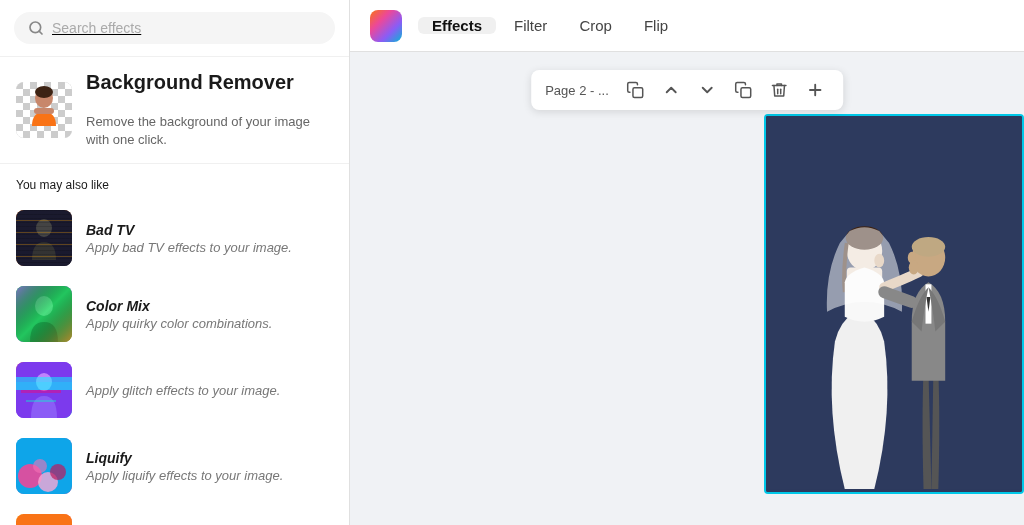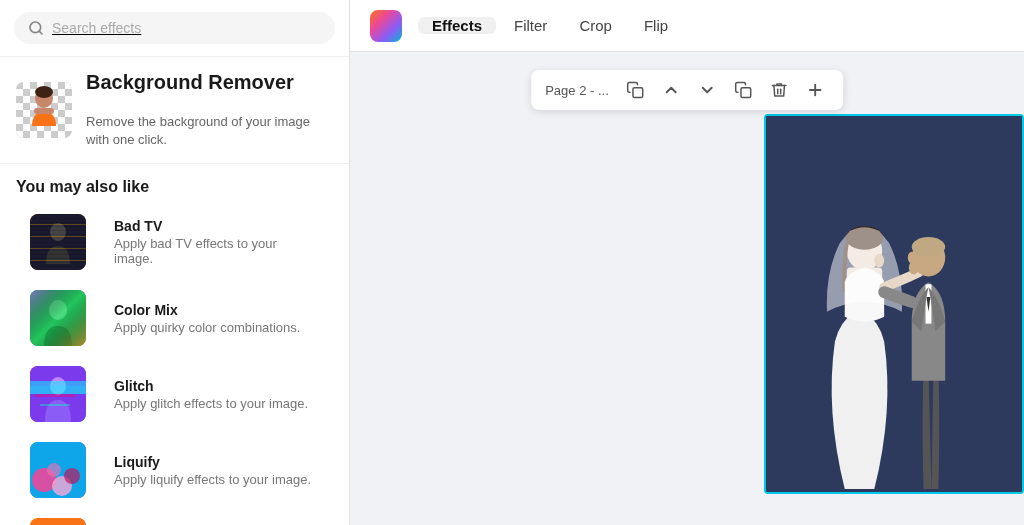--- a/index.html
+++ b/index.html
@@ -85,38 +85,39 @@
     }
 
     .bg-remover-text p {
       font-size: 13px;
       color: #666;
       line-height: 1.4;
     }
 
     
     .section-title {
-      font-size: 16px;
-      font-weight: 700;
+      font-size: 12px;
+      font-weight: 400;
       color: #1a1a1a;
       padding: 14px 16px 8px;
     }
 
     .effects-list {
       overflow-y: auto;
       flex: 1;
     }
 
     .effect-item {
       display: flex;
       align-items: center;
-      gap: 28px;
-      padding: 10px 30px;
+      gap: 14px;
+      padding: 10px 16px;
       cursor: pointer;
       transition: background 0.1s;
+      font-style: italic;
     }
 
     .effect-thumb {
       width: 56px;
       height: 56px;
       border-radius: 8px;
       overflow: hidden;
       flex-shrink: 0;
     }
 
@@ -415,21 +416,20 @@
             <ellipse cx="28" cy="20" rx="8" ry="9" fill="#c084fc"></ellipse>
             <path d="M15 56 Q15 34 28 34 Q41 34 41 56 Z" fill="#8b5cf6"></path>
 
             <rect x="0" y="15" width="56" height="5" fill="rgba(0,255,255,0.5)"></rect>
             <rect x="5" y="28" width="40" height="3" fill="rgba(255,0,100,0.4)"></rect>
             <rect x="10" y="38" width="30" height="2" fill="rgba(0,255,200,0.4)"></rect>
           </svg>
         </div>
       </div>
       <div class="effect-text">
-        <h4>Glitch</h4>
         <p>Apply glitch effects to your image.</p>
       </div>
     </div>
 
     <div class="effect-item">
       <div class="effect-thumb">
         <div class="thumb-liquify">
           <svg width="56" height="56" viewBox="0 0 56 56">
             <rect width="56" height="56" fill="#0ea5e9"></rect>
 

